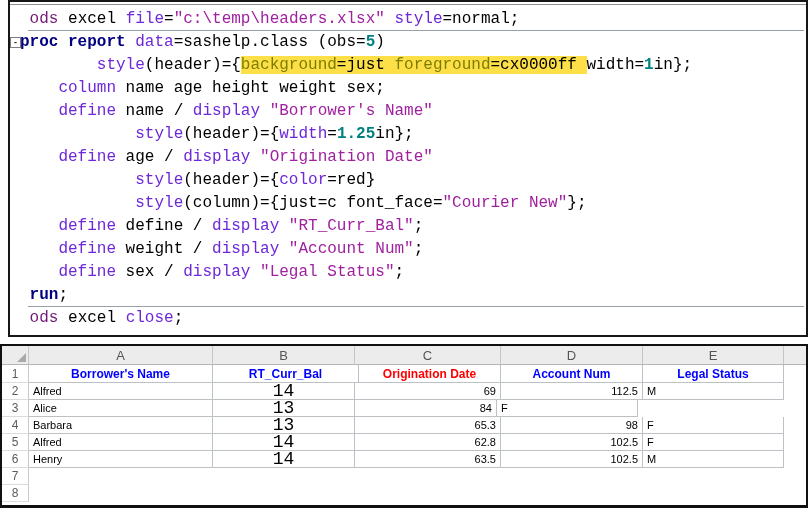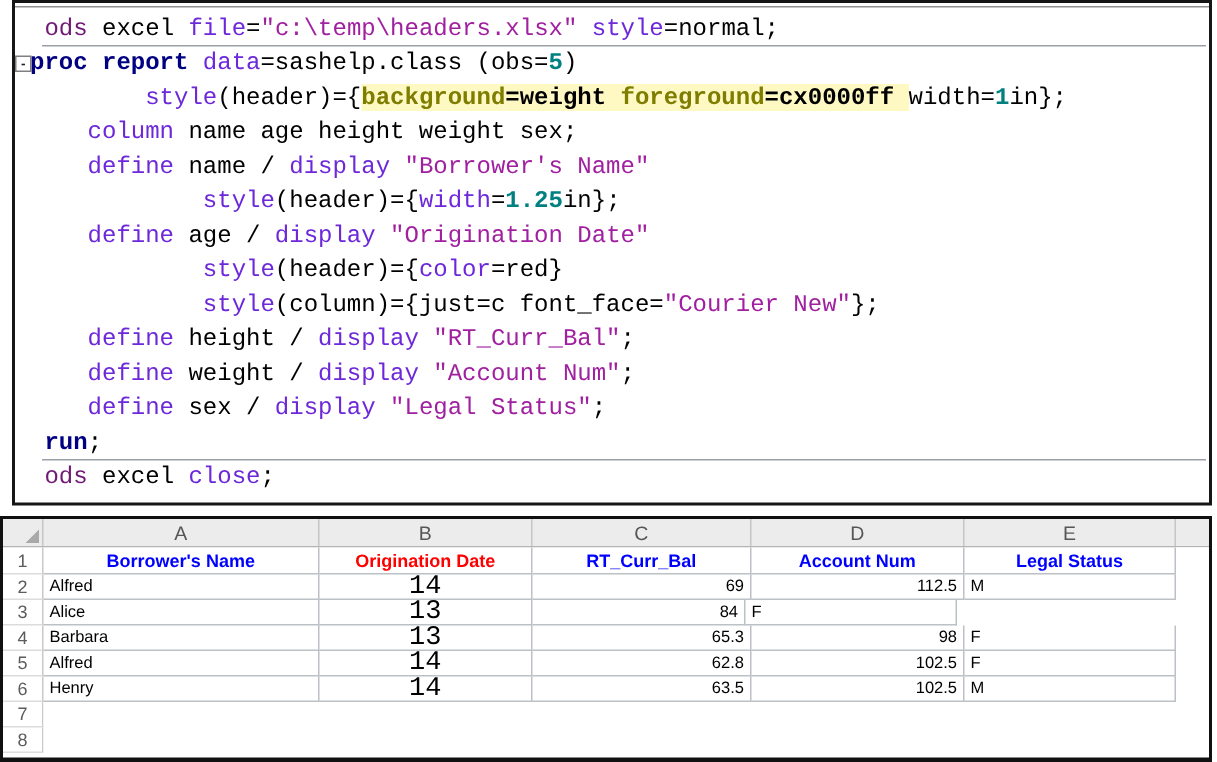--- a/index.html
+++ b/index.html
@@ -16,21 +16,21 @@
   .code-line{white-space:pre;height:23px;position:relative;}
   .code-line.divider::after{content:"";position:absolute;left:8px;right:2px;
     bottom:0;height:1px;background:#9aa0a8;}
   .tk-d{color:#000000;}
   .tk-k{color:#6d28d9;}
   .tk-n{color:#701a75;}
   .tk-b{color:#000080;font-weight:bold;}
   .tk-t{color:#008080;font-weight:bold;}
   .tk-s{color:#a020a0;}
   .tk-o{color:#7e7d00;}
-  .hl{background:#fef9c3;font-weight:bold;}
+  .hl{background:#fde047;}
   .fold-icon{position:absolute;left:0px;top:32px;width:11px;height:11px;
     box-sizing:border-box;border:1px solid #7f7f7f;background:#fff;
     font:bold 9px/9px "Liberation Sans",sans-serif;color:#222;
     text-align:center;}
 
   
   .xl-panel{position:absolute;left:0;top:344px;width:808px;height:164px;
     box-sizing:border-box;border:2px solid #101010;border-bottom-width:3px;
     background:#fff;font-family:"Liberation Sans",sans-serif;}
   .xl-colhead-row{display:flex;height:18px;background:#ececec;
@@ -57,28 +57,28 @@
 </head>
 <body>
 
 <div class="code-panel">
   <div class="panel-top-edge"></div>
   <div class="code-body">
     <div class="fold-icon">-</div>
     <div>
         <div class="code-line divider"><span class="tk-d"> </span><span class="tk-n">ods</span><span class="tk-d"> excel </span><span class="tk-k">file</span><span class="tk-d">=</span><span class="tk-s">"c:\temp\headers.xlsx"</span><span class="tk-d"> </span><span class="tk-k">style</span><span class="tk-d">=normal;</span></div>
         <div class="code-line"><span class="tk-b">proc report</span><span class="tk-d"> </span><span class="tk-k">data</span><span class="tk-d">=sashelp.class (obs=</span><span class="tk-t">5</span><span class="tk-d">)</span></div>
-        <div class="code-line"><span class="tk-d">        </span><span class="tk-k">style</span><span class="tk-d">(header)={</span><span class="tk-o hl">background</span><span class="tk-d hl">=weight </span><span class="tk-o hl">foreground</span><span class="tk-d hl">=cx0000ff </span><span class="tk-d">width=</span><span class="tk-t">1</span><span class="tk-d">in};</span></div>
+        <div class="code-line"><span class="tk-d">        </span><span class="tk-k">style</span><span class="tk-d">(header)={</span><span class="tk-o hl">background</span><span class="tk-d hl">=just </span><span class="tk-o hl">foreground</span><span class="tk-d hl">=cx0000ff </span><span class="tk-d">width=</span><span class="tk-t">1</span><span class="tk-d">in};</span></div>
         <div class="code-line"><span class="tk-d">    </span><span class="tk-k">column</span><span class="tk-d"> name age height weight sex;</span></div>
         <div class="code-line"><span class="tk-d">    </span><span class="tk-k">define</span><span class="tk-d"> name / </span><span class="tk-k">display</span><span class="tk-d"> </span><span class="tk-s">"Borrower's Name"</span></div>
         <div class="code-line"><span class="tk-d">            </span><span class="tk-k">style</span><span class="tk-d">(header)={</span><span class="tk-k">width</span><span class="tk-d">=</span><span class="tk-t">1.25</span><span class="tk-d">in};</span></div>
         <div class="code-line"><span class="tk-d">    </span><span class="tk-k">define</span><span class="tk-d"> age / </span><span class="tk-k">display</span><span class="tk-d"> </span><span class="tk-s">"Origination Date"</span></div>
         <div class="code-line"><span class="tk-d">            </span><span class="tk-k">style</span><span class="tk-d">(header)={</span><span class="tk-k">color</span><span class="tk-d">=red}</span></div>
         <div class="code-line"><span class="tk-d">            </span><span class="tk-k">style</span><span class="tk-d">(column)={just=c font_face=</span><span class="tk-s">"Courier New"</span><span class="tk-d">};</span></div>
-        <div class="code-line"><span class="tk-d">    </span><span class="tk-k">define</span><span class="tk-d"> height / </span><span class="tk-k">display</span><span class="tk-d"> </span><span class="tk-s">"RT_Curr_Bal"</span><span class="tk-d">;</span></div>
+        <div class="code-line"><span class="tk-d">    </span><span class="tk-k">define</span><span class="tk-d"> define / </span><span class="tk-k">display</span><span class="tk-d"> </span><span class="tk-s">"RT_Curr_Bal"</span><span class="tk-d">;</span></div>
         <div class="code-line"><span class="tk-d">    </span><span class="tk-k">define</span><span class="tk-d"> weight / </span><span class="tk-k">display</span><span class="tk-d"> </span><span class="tk-s">"Account Num"</span><span class="tk-d">;</span></div>
         <div class="code-line"><span class="tk-d">    </span><span class="tk-k">define</span><span class="tk-d"> sex / </span><span class="tk-k">display</span><span class="tk-d"> </span><span class="tk-s">"Legal Status"</span><span class="tk-d">;</span></div>
         <div class="code-line divider"><span class="tk-d"> </span><span class="tk-b">run</span><span class="tk-d">;</span></div>
         <div class="code-line"><span class="tk-d"> </span><span class="tk-n">ods</span><span class="tk-d"> excel </span><span class="tk-k">close</span><span class="tk-d">;</span></div>
       </div>
   </div>
 </div>
 
 <div class="xl-panel">
   <div class="xl-colhead-row">
@@ -87,22 +87,22 @@
       <div class="xl-colhead-cell" style="width: 142px; flex: 0 0 142px;">B</div>
       <div class="xl-colhead-cell" style="width: 146px; flex: 0 0 146px;">C</div>
       <div class="xl-colhead-cell" style="width: 142px; flex: 0 0 142px;">D</div>
       <div class="xl-colhead-cell" style="width: 141px; flex: 0 0 141px;">E</div>
       <div class="xl-colhead-fill"></div>
     </div>
   <div>
       <div class="xl-row" style="height: 18px;">
         <div class="xl-rownum">1</div>
         <div class="xl-cell hdr" style="width: 184px; flex: 0 0 184px; color: rgb(0, 0, 255);">Borrower's Name</div>
+        <div class="xl-cell hdr" style="width: 146px; flex: 0 0 146px; color: rgb(0, 0, 255);">RT_Curr_Bal</div>
         <div class="xl-cell hdr" style="width: 142px; flex: 0 0 142px; color: rgb(255, 0, 0);">Origination Date</div>
-        <div class="xl-cell hdr" style="width: 146px; flex: 0 0 146px; color: rgb(0, 0, 255);">RT_Curr_Bal</div>
         <div class="xl-cell hdr" style="width: 142px; flex: 0 0 142px; color: rgb(0, 0, 255);">Account Num</div>
         <div class="xl-cell hdr" style="width: 141px; flex: 0 0 141px; color: rgb(0, 0, 255);">Legal Status</div>
         <div class="xl-fill"></div>
       </div>
       <div class="xl-row" style="height: 17px;">
         <div class="xl-rownum">2</div>
         <div class="xl-cell" style="width: 184px; flex: 0 0 184px; justify-content: flex-start; text-align: right;">Alfred</div>
         <div class="xl-cell mono" style="width: 142px; flex: 0 0 142px; justify-content: center;">14</div>
         <div class="xl-cell" style="width: 146px; flex: 0 0 146px; justify-content: flex-end;">69</div>
         <div class="xl-cell" style="width: 142px; flex: 0 0 142px; justify-content: flex-end;">112.5</div>

